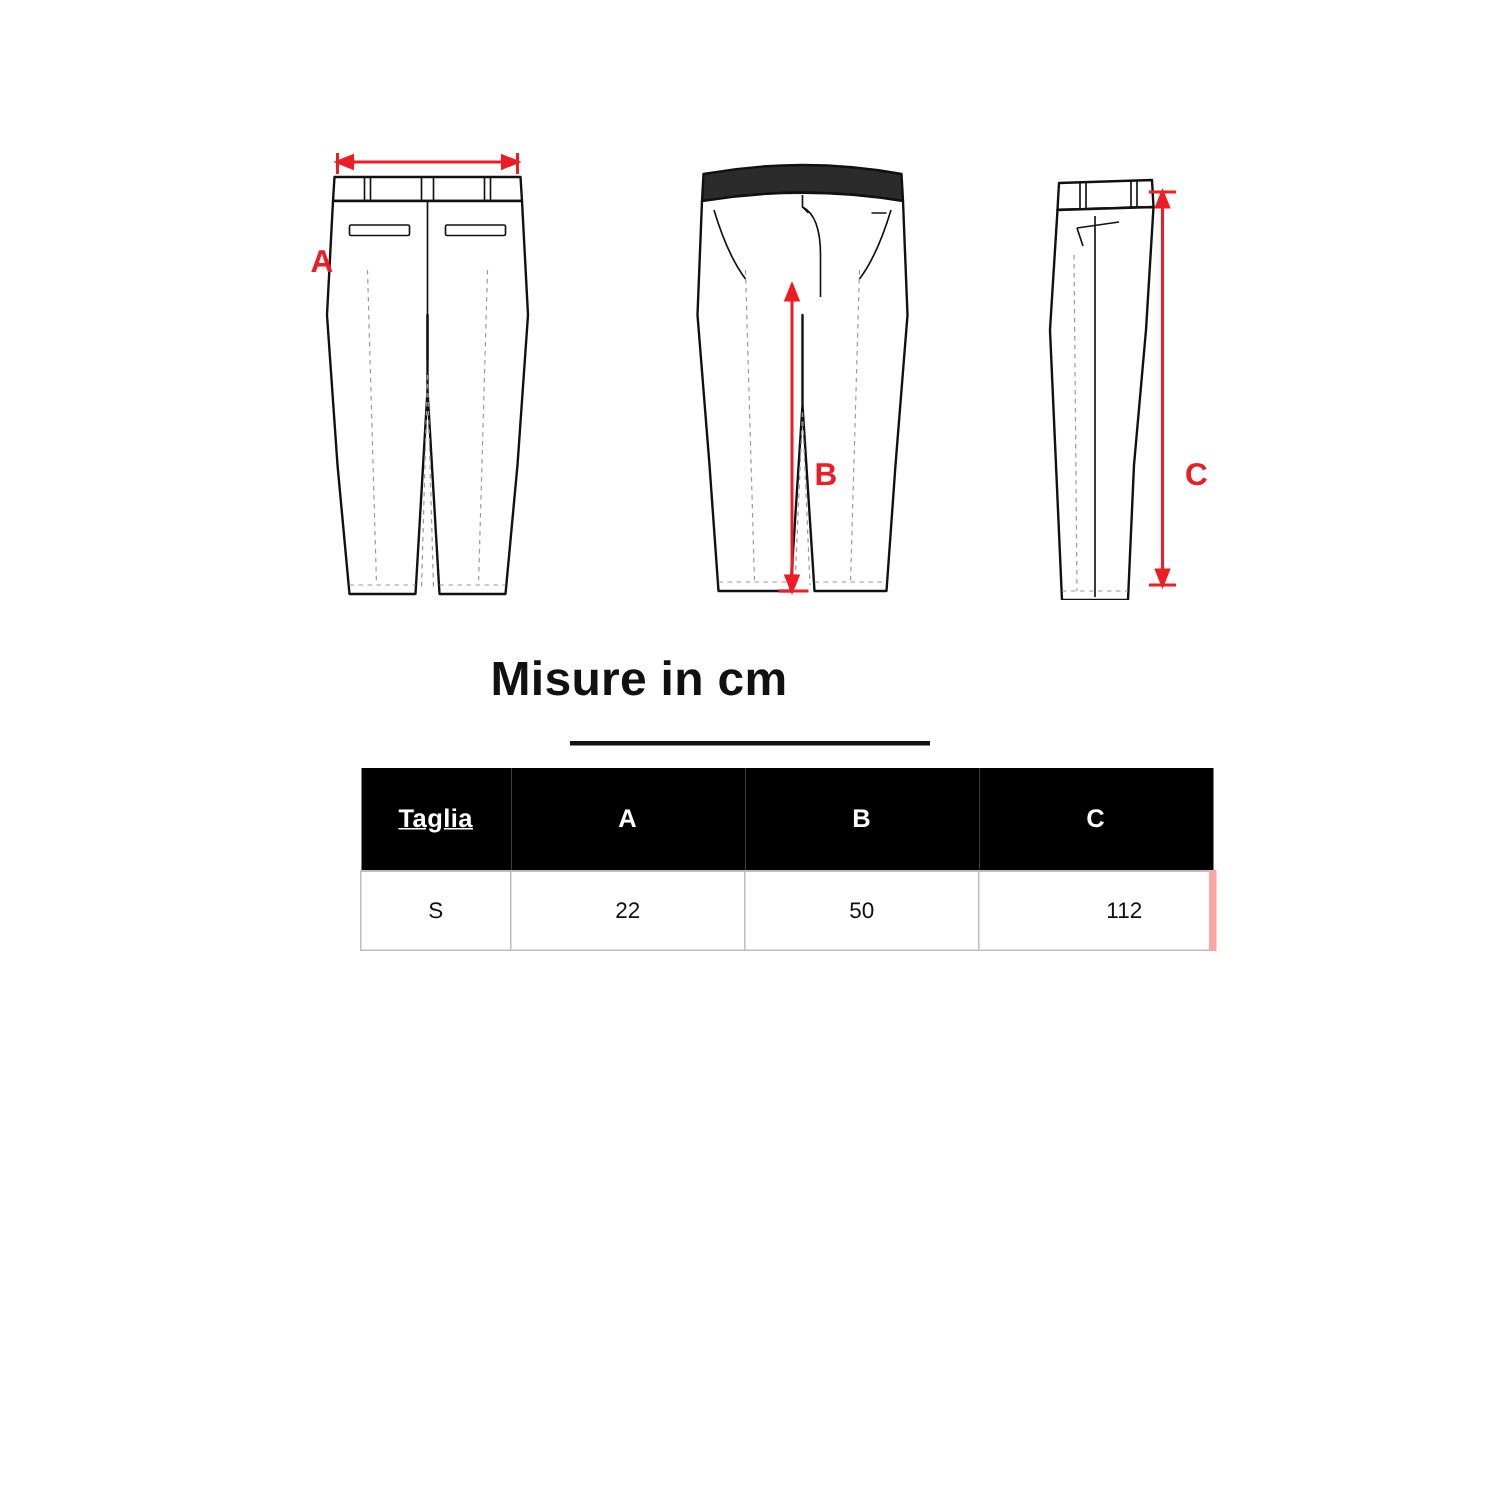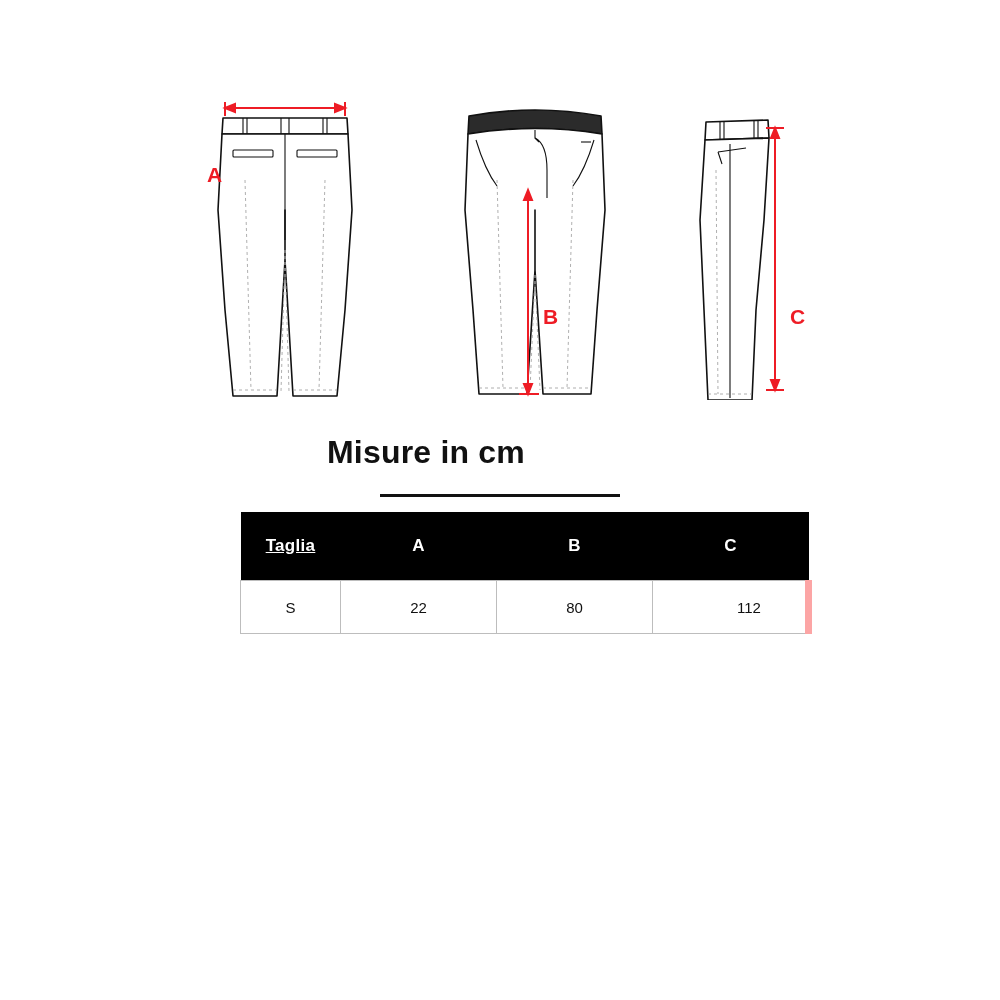--- a/index.html
+++ b/index.html
@@ -97,21 +97,21 @@
     text-align: center;
     font-size: 15px;
     color: #111111;
     border: 1px solid #bdbdbd;
     background: #ffffff;
   }
   table.size-table tbody td:first-child {
     border-left: 1px solid #bdbdbd;
   }
   table.size-table tbody td:last-child {
-    border-right: 7px solid #fca5a5;
+    border-right: 5px solid #fca5a5;
     padding-left: 41px;
   }
   .col-size { width: 98px; text-decoration: underline; }
   .col-a { width: 154px; }
   .col-b { width: 154px; }
   .col-c { width: 154px; }
 </style>
 </head>
 <body>
 
@@ -242,20 +242,20 @@
           <th class="col-size">Taglia</th>
           <th class="col-a">A</th>
           <th class="col-b">B</th>
           <th class="col-c">C</th>
         </tr>
       </thead>
       <tbody>
         <tr>
           <td>S</td>
           <td>22</td>
-          <td>80</td>
+          <td>50</td>
           <td>112</td>
         </tr>
       </tbody>
     </table>
   </div>
 
 </div>
 
 </body></html>

